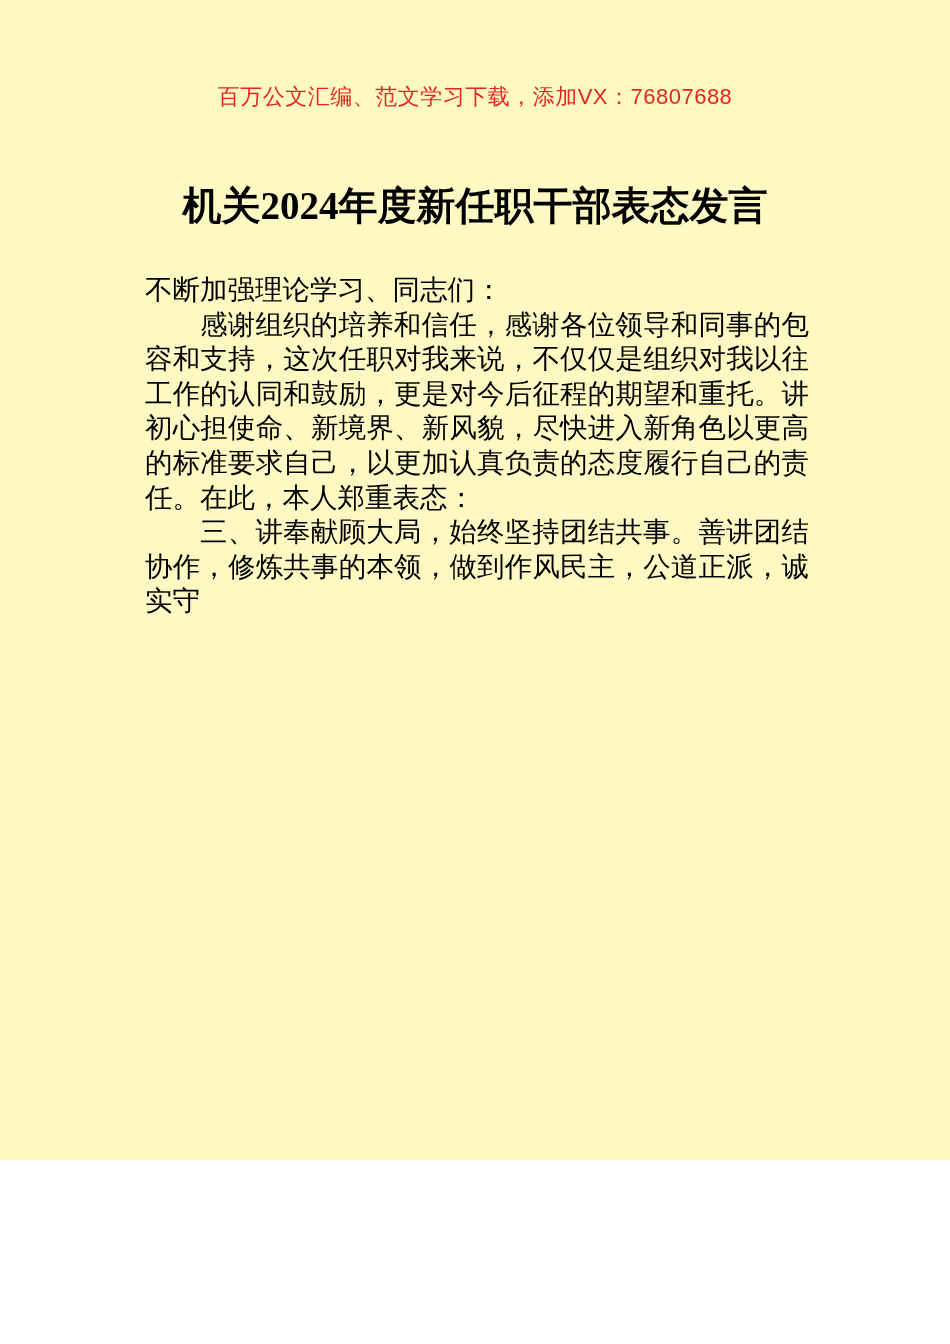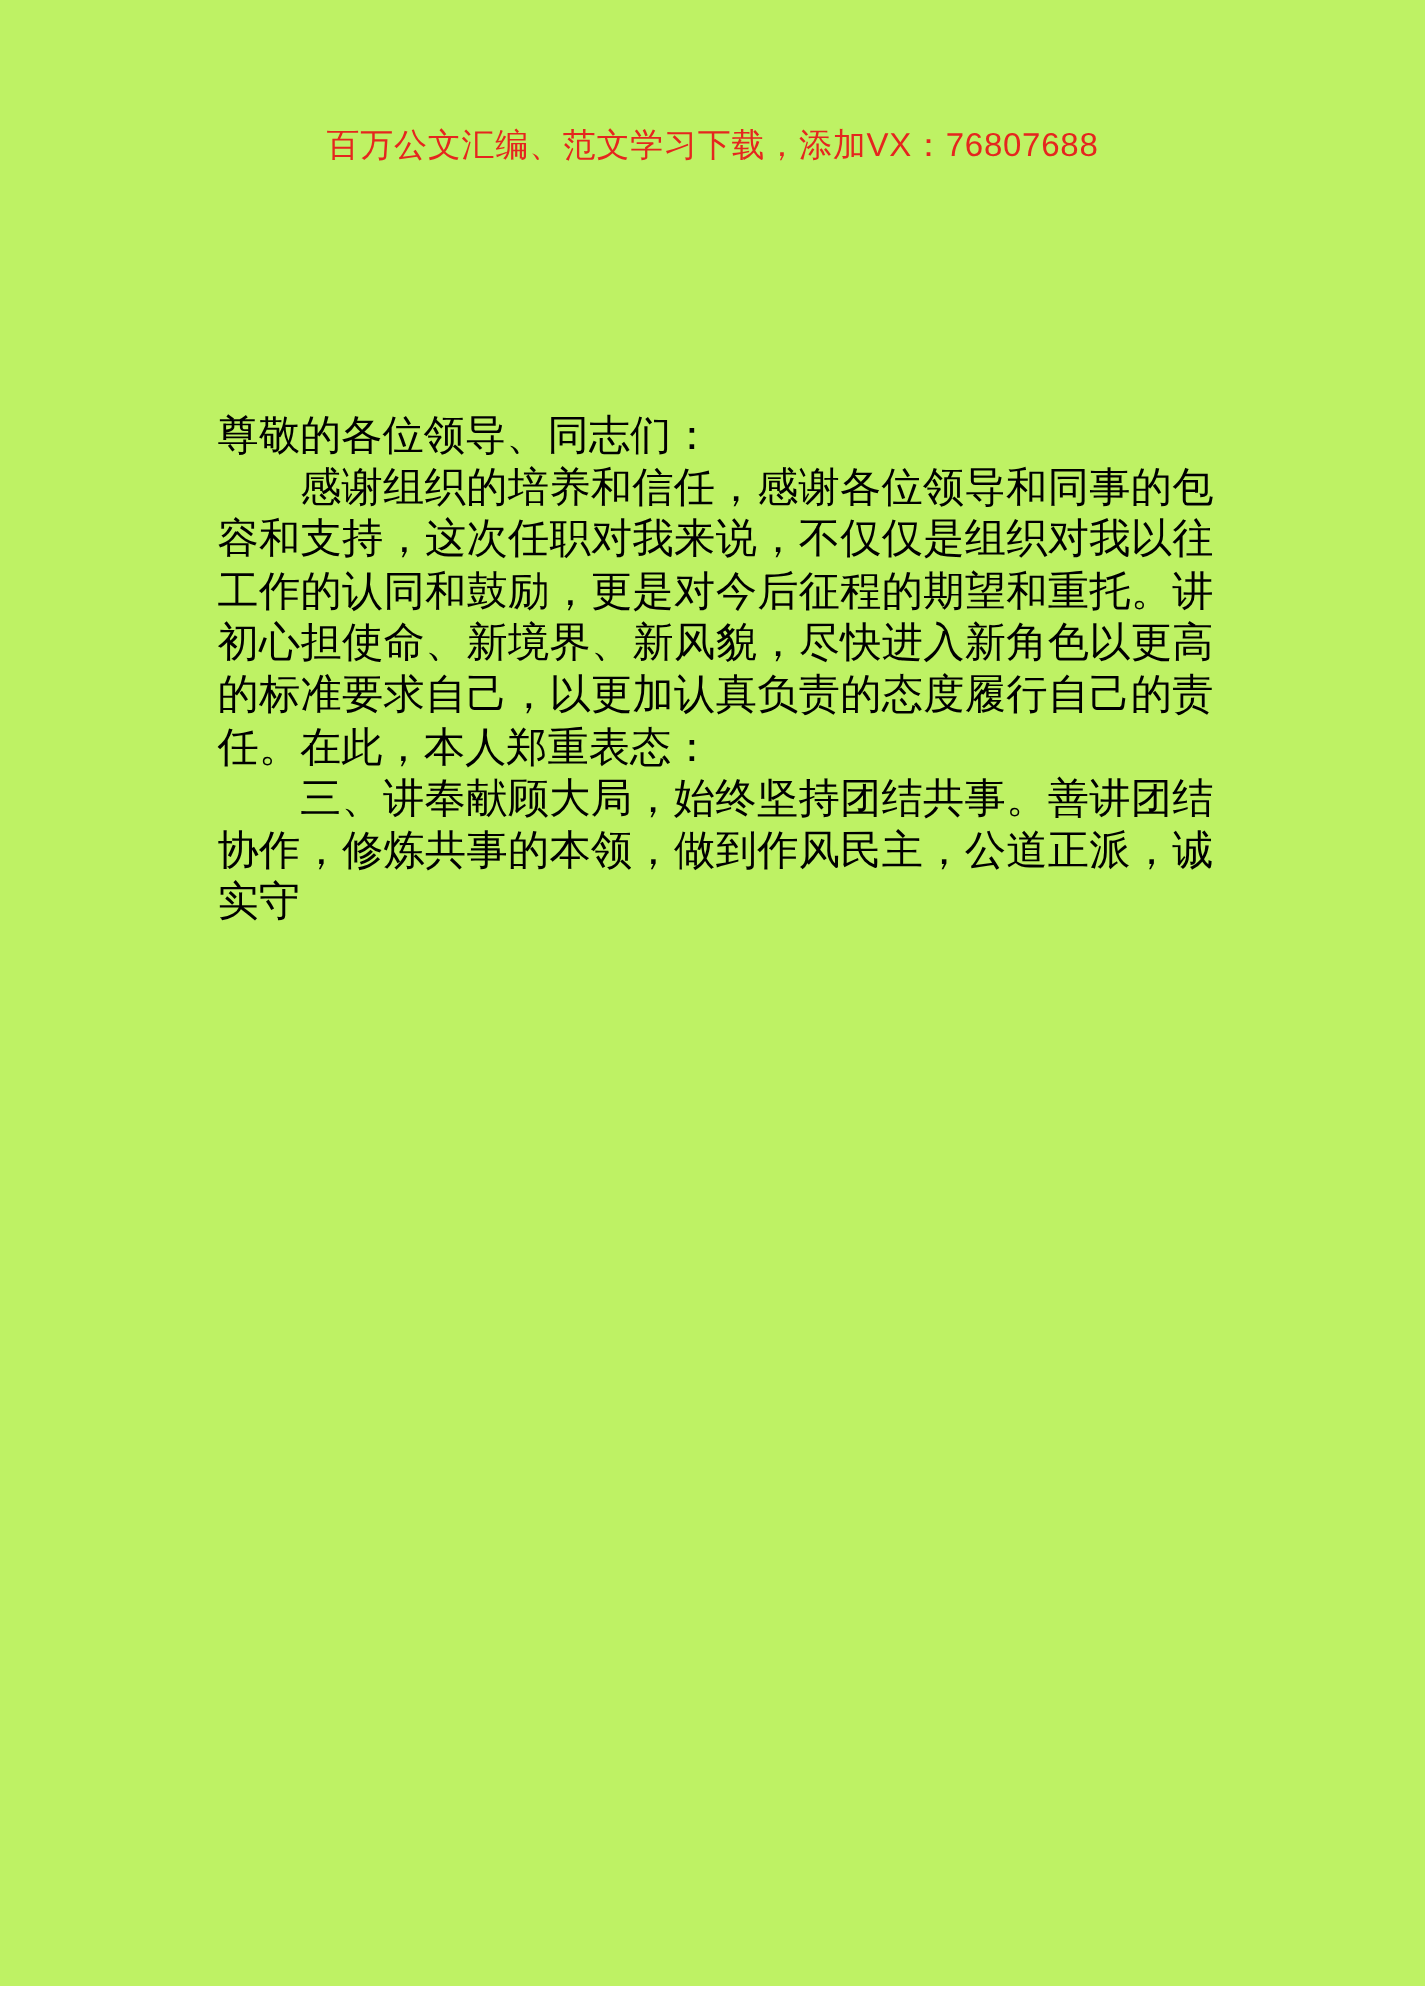--- a/index.html
+++ b/index.html
@@ -3,22 +3,22 @@
 <meta charset="utf-8">
 <style>
   html, body {
     margin: 0;
     padding: 0;
     background: #ffffff;
   }
   .page {
     position: relative;
     width: 950px;
-    height: 1324px;
-    background: #bef264;
+    height: 1160px;
+    background: #fef9c3;
     overflow: hidden;
     font-family: "Liberation Sans", sans-serif;
     color: #000000;
   }
   .promo {
     position: absolute;
     top: 84px;
     left: 0;
     width: 100%;
     text-align: center;
@@ -60,20 +60,21 @@
     text-indent: 2em;
   }
 </style>
 </head>
 <body>
 
 <div class="page">
 
   <div class="promo">百万公文汇编、范文学习下载，添加VX：76807688</div>
 
+  <h1 class="doc-title">机关2024年度新任职干部表态发言</h1>
 
   <div class="doc-body">
-    <p class="salutation">尊敬的各位领导、同志们：</p>
+    <p class="salutation">不断加强理论学习、同志们：</p>
     <p class="para">感谢组织的培养和信任，感谢各位领导和同事的包容和支持，这次任职对我来说，不仅仅是组织对我以往工作的认同和鼓励，更是对今后征程的期望和重托。讲初心担使命、新境界、新风貌，尽快进入新角色以更高的标准要求自己，以更加认真负责的态度履行自己的责任。在此，本人郑重表态：</p>
     <p class="para">三、讲奉献顾大局，始终坚持团结共事。善讲团结协作，修炼共事的本领，做到作风民主，公道正派，诚实守</p>
   </div>
 
 </div>
 
 </body></html>

